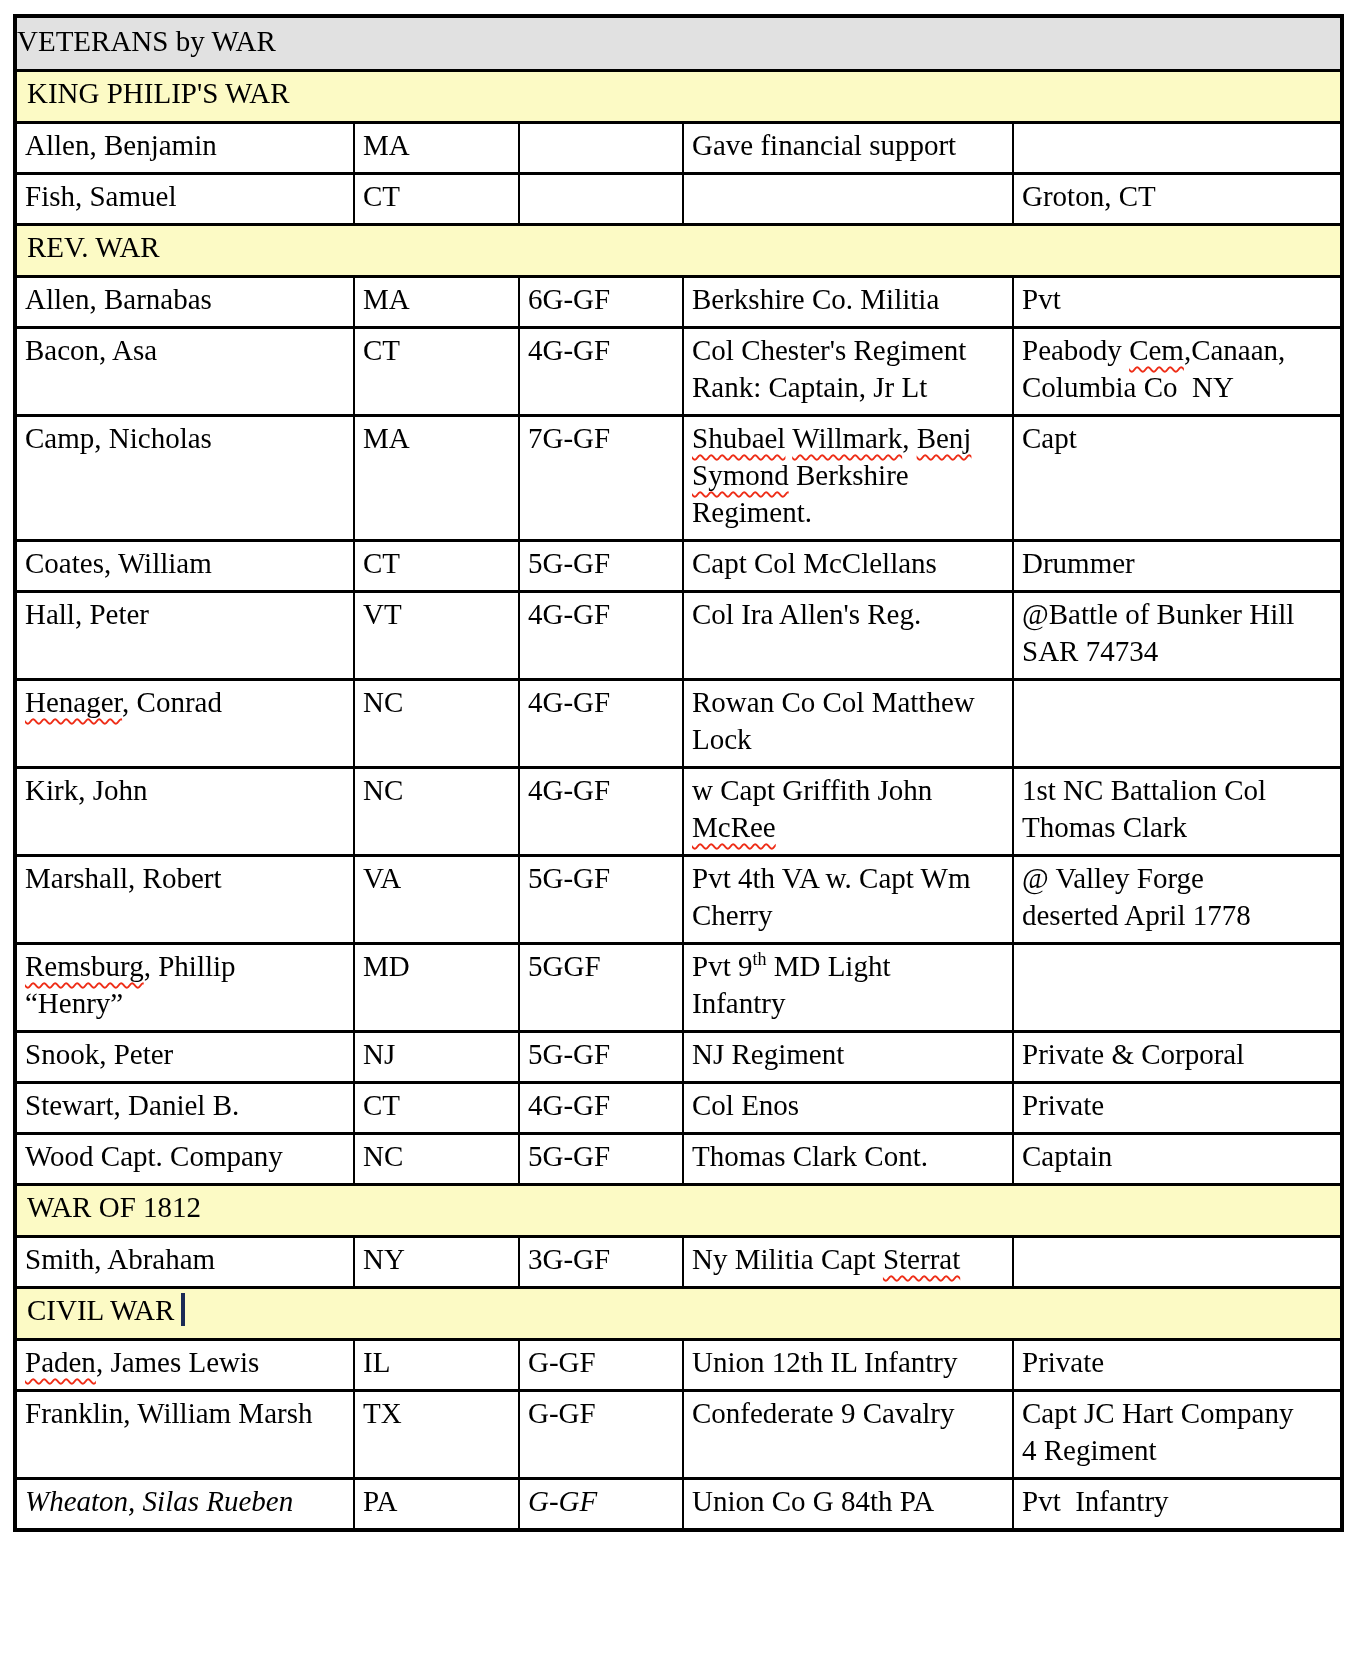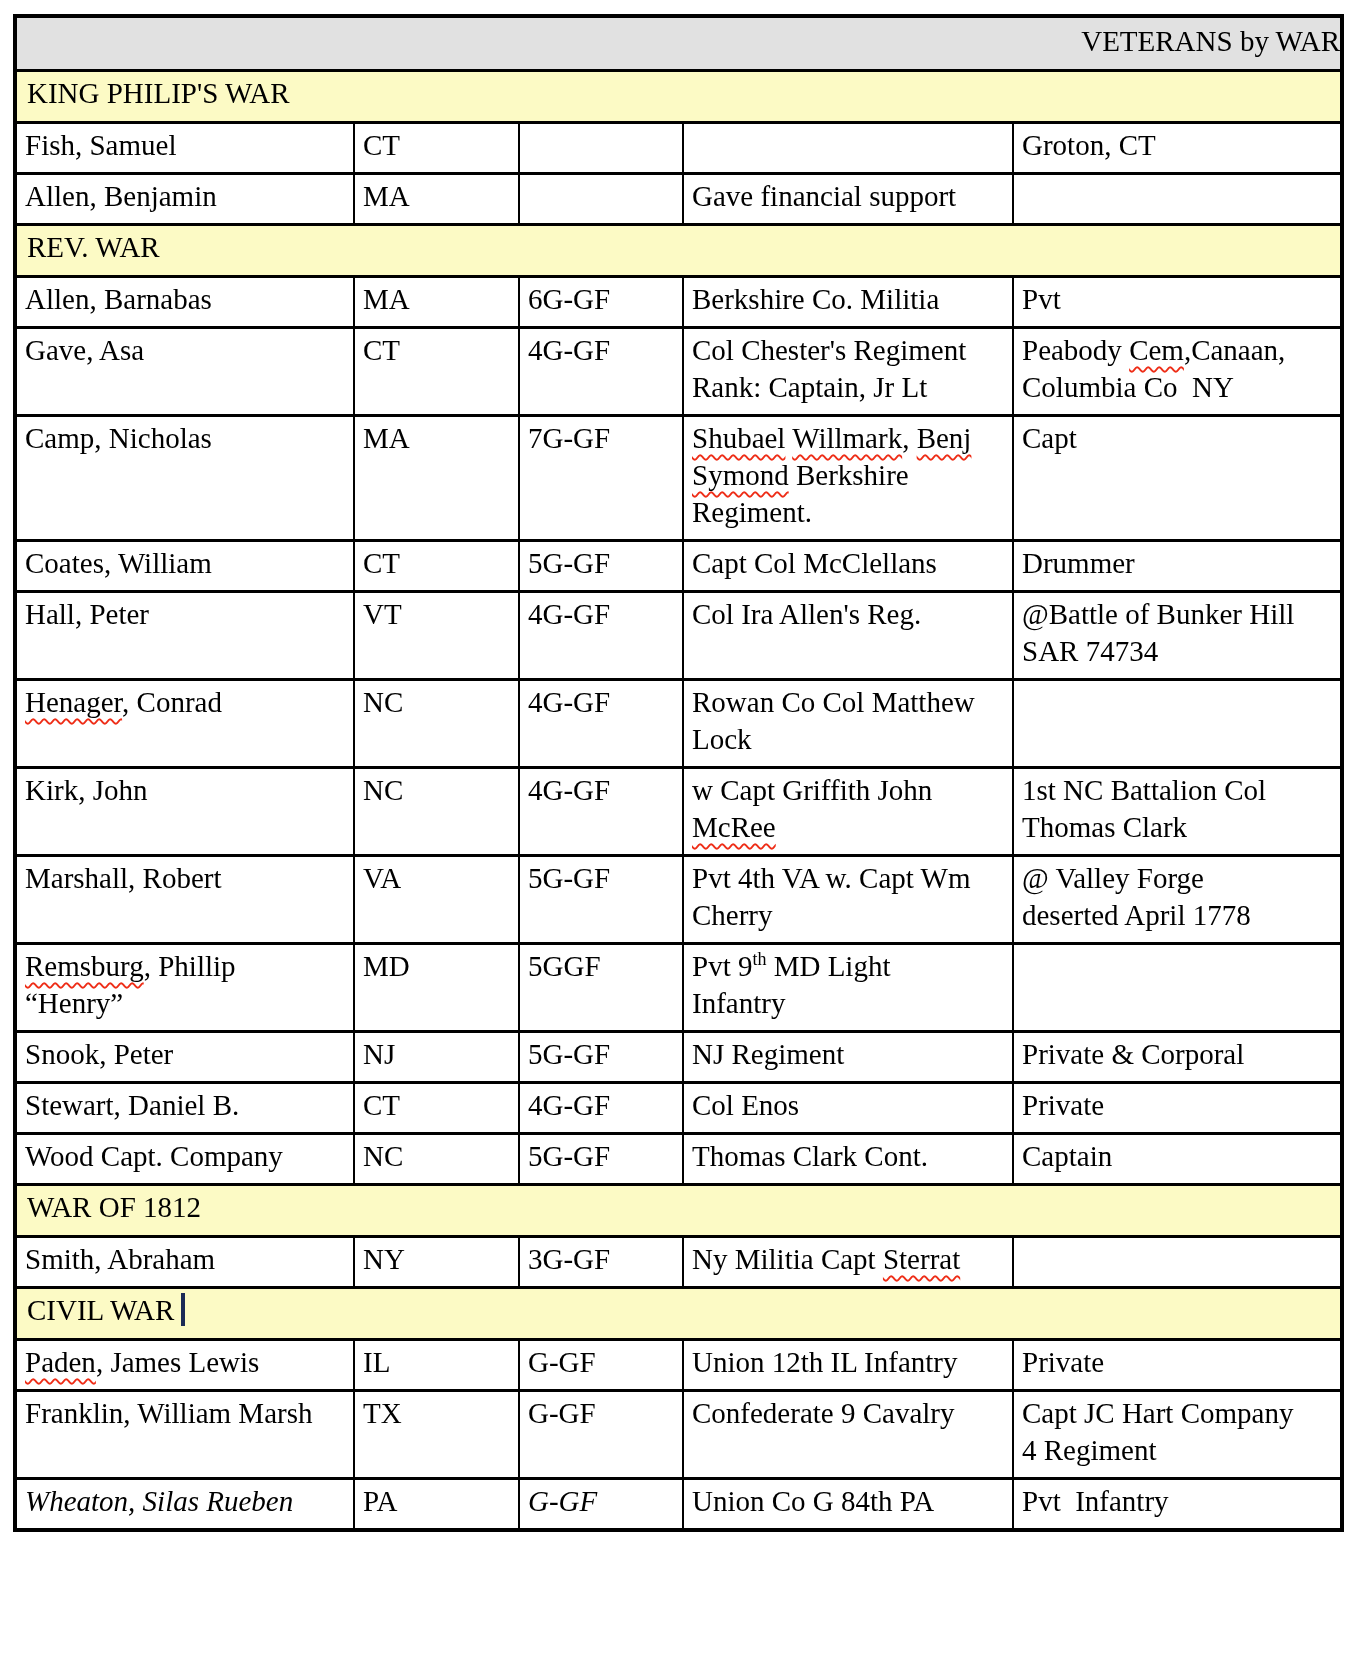--- a/index.html
+++ b/index.html
@@ -14,21 +14,21 @@
        font-family:"Liberation Serif","DejaVu Serif",serif;color:#000;}
   .page{padding:14px 13px;}
   table{border-collapse:collapse;table-layout:fixed;width:1327px;
         font-size:29px;border:4px solid var(--border);}
   col.c-name{width:339px;} col.c-state{width:165px;} col.c-gen{width:164px;}
   col.c-unit{width:330px;} col.c-notes{width:329px;}
   td{border-left:2px solid var(--border);border-right:2px solid var(--border);
      border-top:3px solid var(--border);border-bottom:3px solid var(--border);
      vertical-align:top;padding:3px 6px 8px 8px;line-height:37px;
      white-space:pre-wrap;overflow:hidden;}
-  tr.title-row td{background:var(--title-bg);text-align:right;padding:5px 0 9px 0;}
+  tr.title-row td{background:var(--title-bg);text-align:left;padding:5px 0 9px 0;}
   td.section{background:var(--section-bg);padding:3px 6px 9px 10px;}
   sup{font-size:0.62em;line-height:0;vertical-align:super;}
   .sq{text-decoration-line:underline;text-decoration-style:wavy;
       text-decoration-color:var(--squiggle);text-decoration-thickness:2px;
       text-underline-offset:6px;text-decoration-skip-ink:none;}
   .it{font-style:italic;font-family:Liberation Serif, serif;}
   .caret{display:inline-block;width:4px;height:33px;background:var(--caret);
          margin-left:7px;vertical-align:-6px;}
 </style>
 </head>
@@ -45,45 +45,45 @@
     </colgroup>
     <tbody>
       <tr class="title-row">
         <td colspan="5"><span>VETERANS by WAR</span></td>
       </tr>
 
     <tr>
           <td colspan="5" class="section"><span>KING PHILIP'S WAR</span></td>
         </tr>
         <tr>
-          <td><span>Fish, Samuel</span></td>
-          <td><span>CT</span></td>
-          <td><span></span></td>
-          <td><span></span></td>
-          <td><span>Groton, CT</span></td>
-        </tr>
-        <tr>
           <td><span>Allen, Benjamin</span></td>
           <td><span>MA</span></td>
           <td><span></span></td>
           <td><span>Gave financial support</span></td>
           <td><span></span></td>
+        </tr>
+        <tr>
+          <td><span>Fish, Samuel</span></td>
+          <td><span>CT</span></td>
+          <td><span></span></td>
+          <td><span></span></td>
+          <td><span>Groton, CT</span></td>
         </tr>
         <tr>
           <td colspan="5" class="section"><span>REV. WAR</span></td>
         </tr>
         <tr>
           <td><span>Allen, Barnabas</span></td>
           <td><span>MA</span></td>
           <td><span>6G-GF</span></td>
           <td><span>Berkshire Co. Militia</span></td>
           <td><span>Pvt</span></td>
         </tr>
         <tr>
-          <td><span>Gave, Asa</span></td>
+          <td><span>Bacon, Asa</span></td>
           <td><span>CT</span></td>
           <td><span>4G-GF</span></td>
           <td><span>Col Chester's Regiment
 Rank: Captain, Jr Lt</span></td>
           <td><span>Peabody </span><span class="sq">Cem</span><span>,Canaan,
 Columbia Co  NY</span></td>
         </tr>
         <tr>
           <td><span>Camp, Nicholas</span></td>
           <td><span>MA</span></td>

